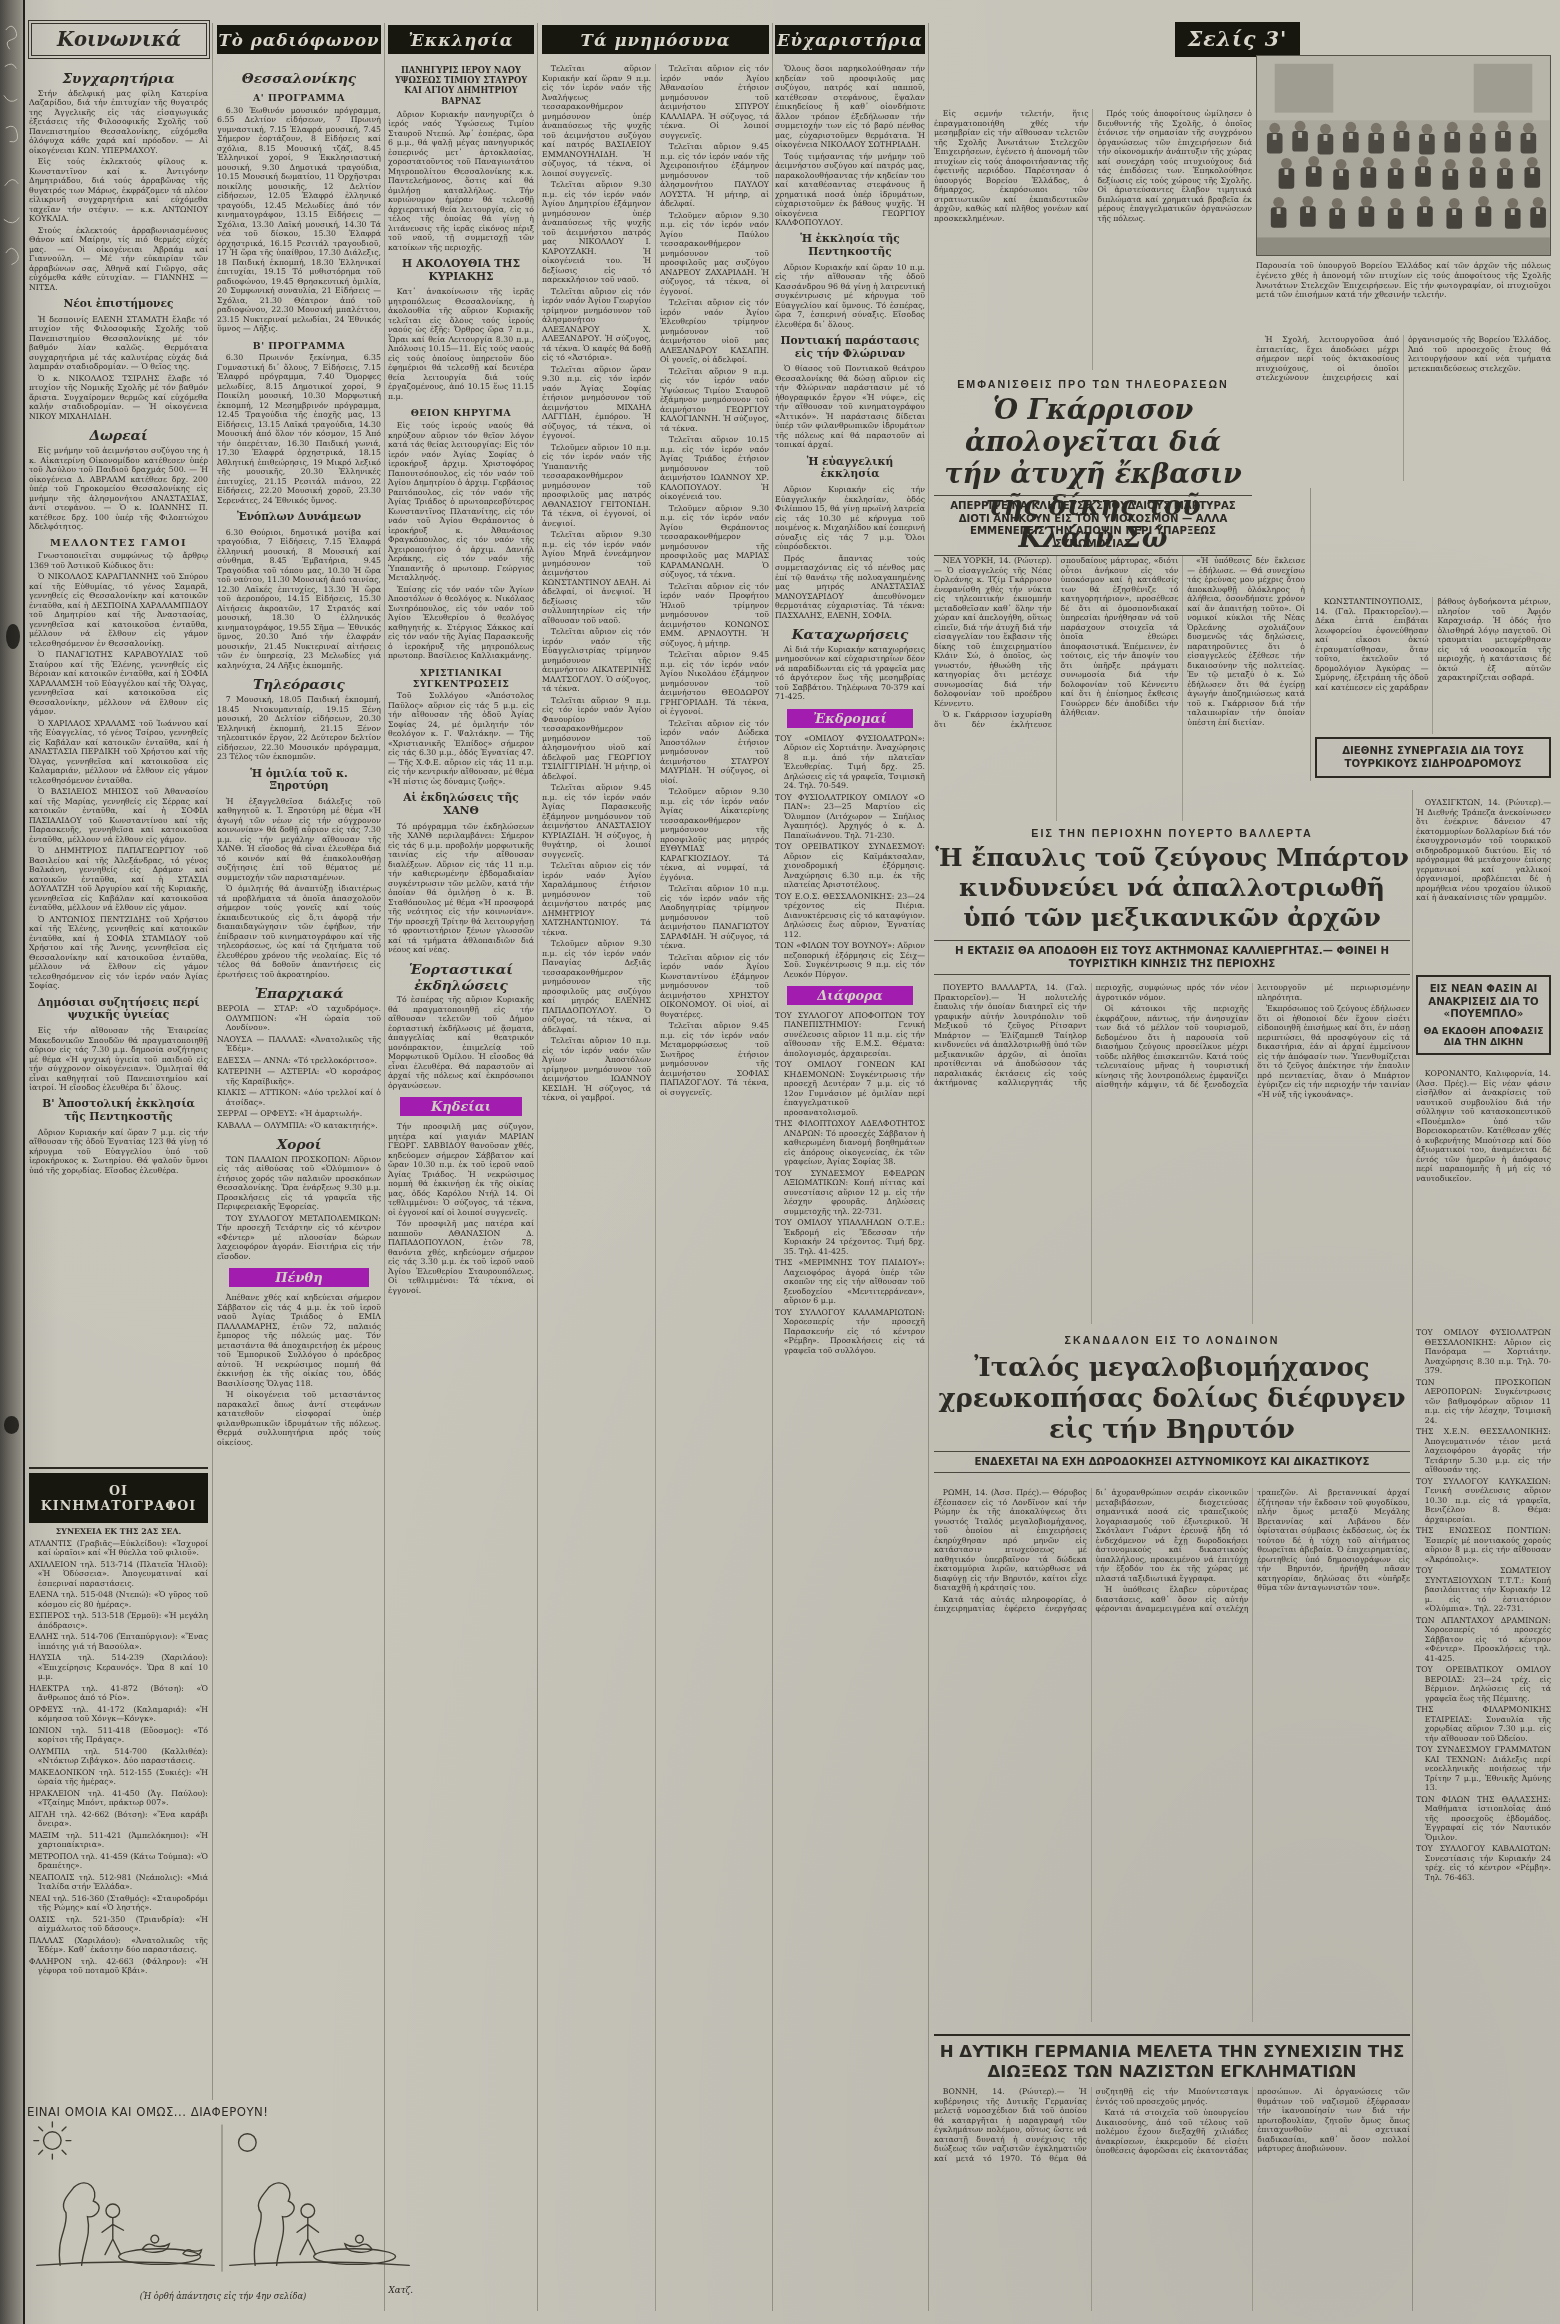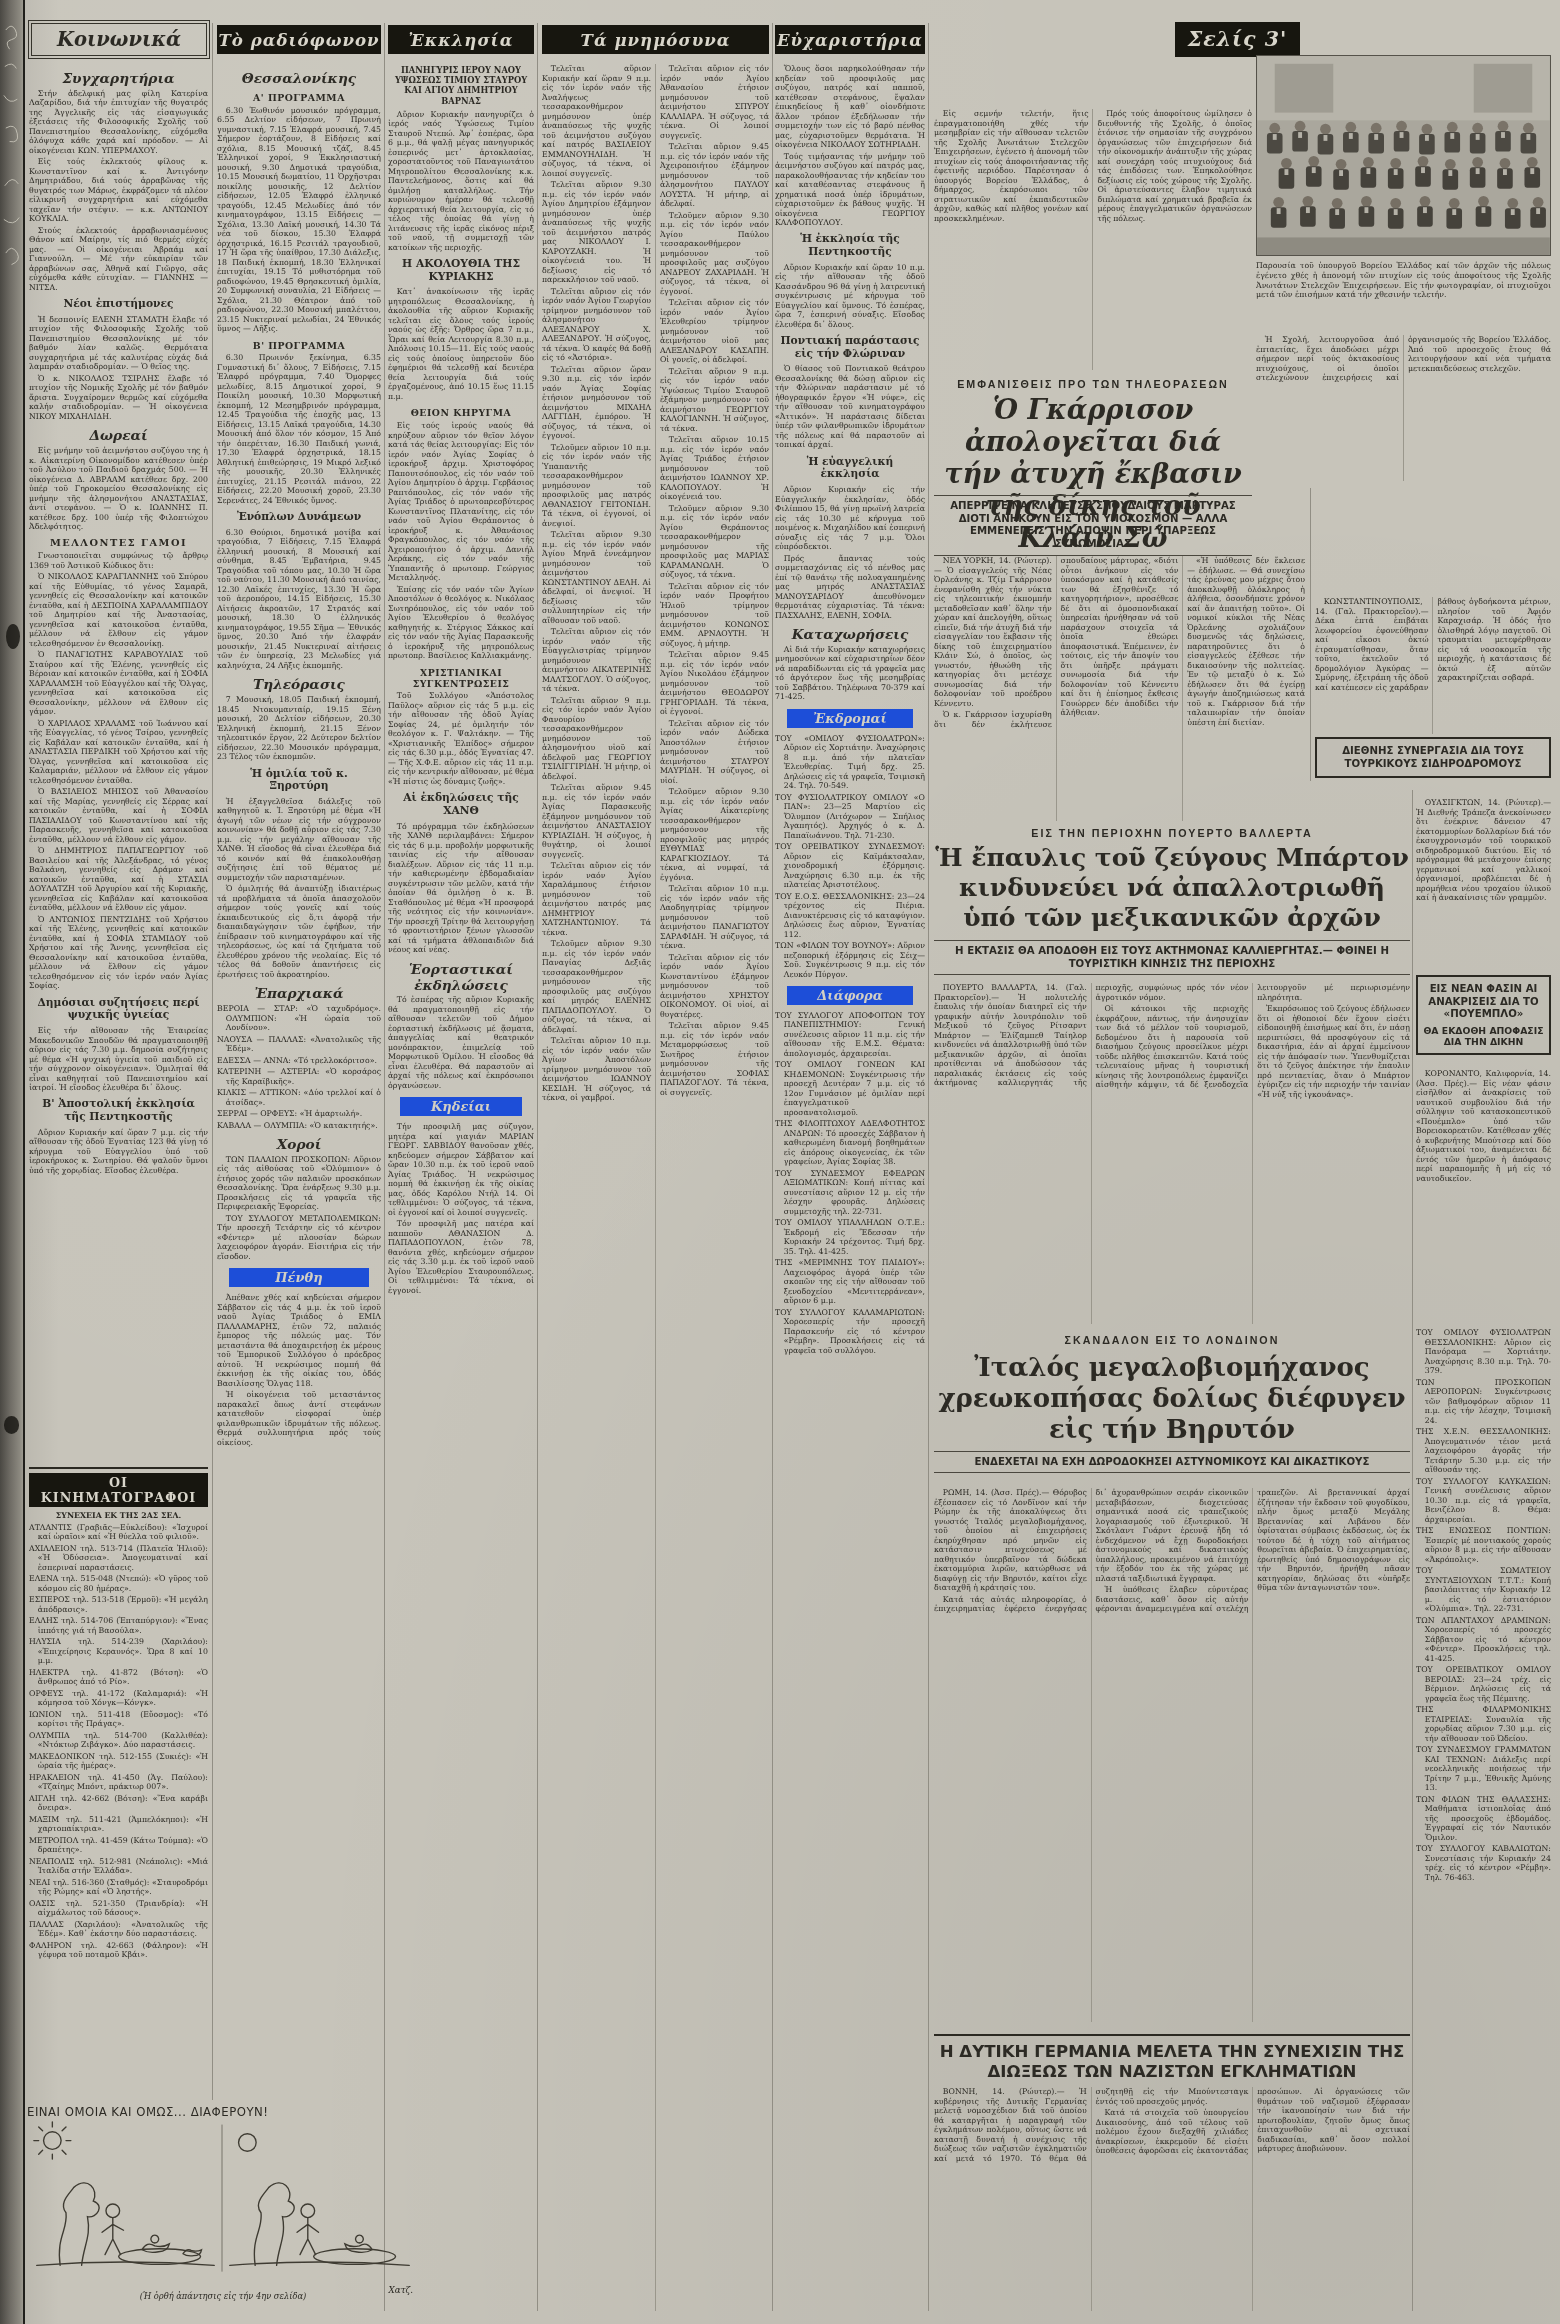--- a/index.html
+++ b/index.html
@@ -21,24 +21,24 @@
   .obox{position:absolute;top:23.4px;height:33px;border:1px solid #35332b;outline:1px solid #35332b;outline-offset:2px;
     display:flex;align-items:center;justify-content:center;font-style:italic;font-weight:bold;font-size:19.5px}
   .col{position:absolute;overflow:hidden}
   .p{font-size:7.8px;line-height:9.5px;text-align:justify;text-indent:8.8px;margin-bottom:2px}
   .lentry,.centry{font-size:7.8px;line-height:9.5px;text-align:justify;padding-left:8.8px;text-indent:-8.8px;margin-bottom:2px}
   .ih{font-style:italic;text-align:center;font-size:13.7px;margin:5.9px 0 2.9px;font-weight:bold}
   .bh{font-weight:bold;text-align:center;font-size:10.7px;line-height:12.7px;margin:5.9px 3.9px 3.9px}
   .bh2{font-weight:bold;text-align:center;font-size:9.3px;letter-spacing:0.5px;margin:5.9px 0 2.9px}
   .hx{font-weight:bold;text-align:center;font-size:9.8px;letter-spacing:1.5px;margin:5.9px 0 2.9px}
   .hx2{font-weight:bold;text-align:center;font-size:8.3px;line-height:10.2px;margin:1px 0 3.9px}
-  .kbox2{background:#1d4ed8;color:#d2cfc4;font-style:italic;text-align:center;font-size:13px;
+  .kbox2{background:#a21caf;color:#d2cfc4;font-style:italic;text-align:center;font-size:13px;
     padding:2px 0;margin:6.8px 11.7px 5.9px;font-weight:bold}
   .kboxL{background:#17160f;color:#d8d5ca;text-align:center;font-weight:bold;font-size:12.7px;
-    letter-spacing:1px;padding:2px 0;margin-bottom:3.9px}
+    letter-spacing:1px;padding:10px 0;margin-bottom:3.9px}
   .pc{text-align:center;font-weight:bold;font-size:7.8px;margin-bottom:2.9px}
   .kicker{position:absolute;font-weight:bold;letter-spacing:2px;font-size:10.7px;text-align:center;font-family:Liberation Sans, sans-serif}
   .headsans{position:absolute;font-family:"DejaVu Sans",sans-serif;font-weight:bold;font-size:18.5px;line-height:22.4px}
   .headser-i{position:absolute;font-weight:bold;font-style:italic;font-size:27px;line-height:32px;text-align:center}
   .headser{position:absolute;font-weight:bold;font-size:25px;line-height:30px;text-align:center}
   .subbar{position:absolute;border-top:1px solid #4a473e;border-bottom:1px solid #4a473e;
     font-weight:bold;font-size:10.2px;line-height:12.7px;text-align:center;padding:3.9px 5.9px;font-family:"DejaVu Sans",sans-serif}
   .body2,.body3{position:absolute;column-gap:8.8px;column-rule:1px solid #9a978c;font-size:7.8px;line-height:9.6px;text-align:justify;overflow:hidden}
   .body2{column-count:2}.body3{column-count:3}
   .body1{position:absolute;font-size:7.8px;line-height:9.6px;text-align:justify;overflow:hidden}

